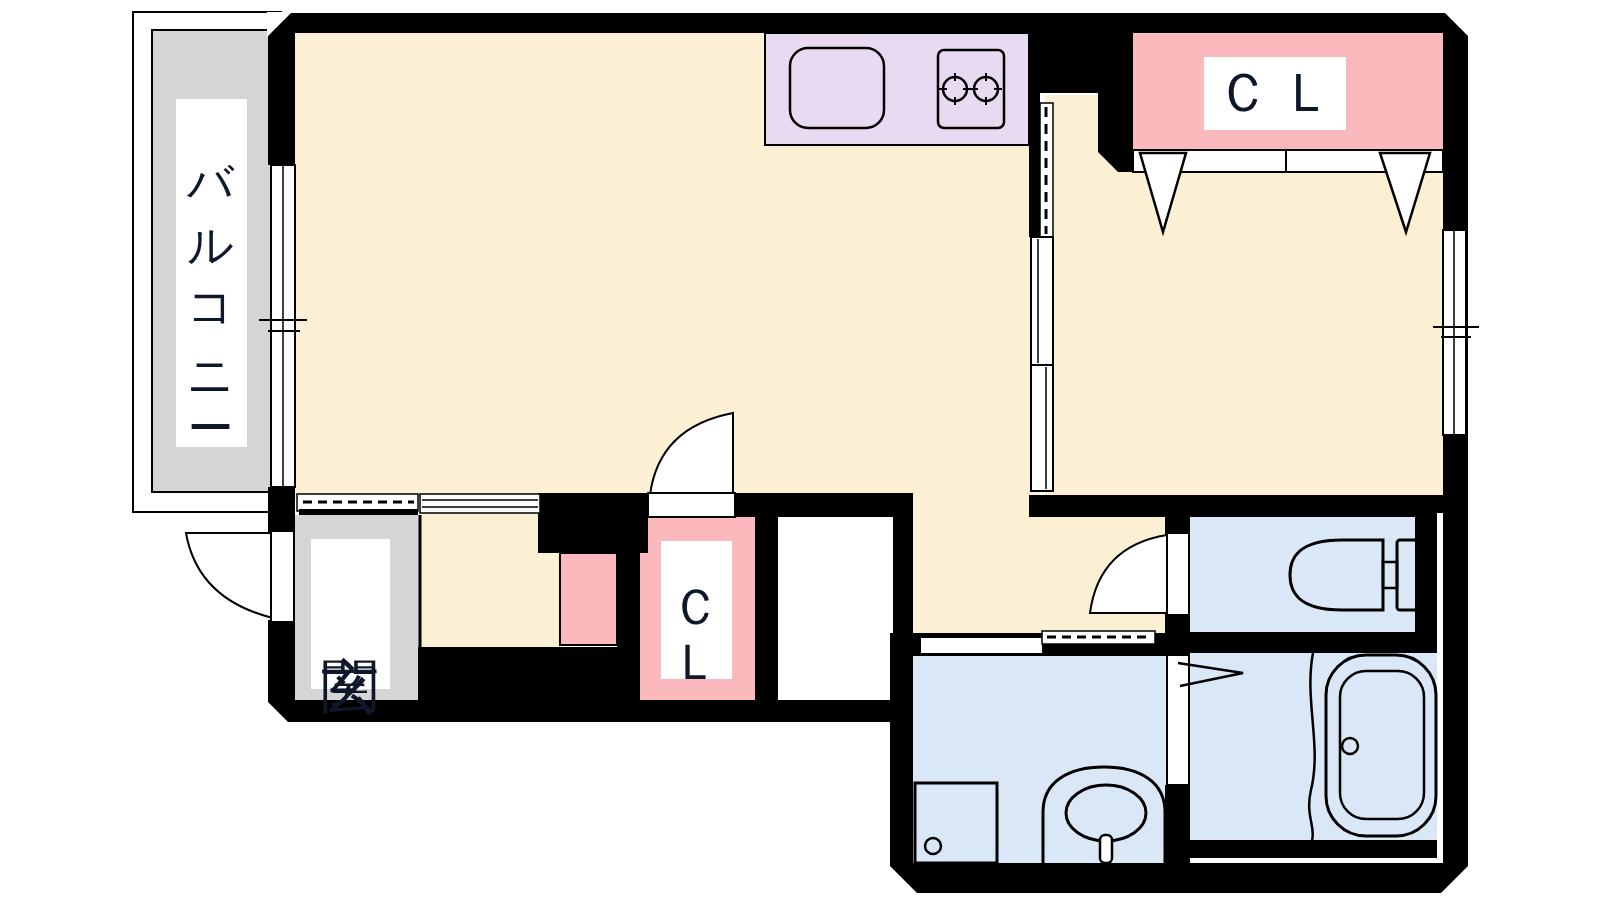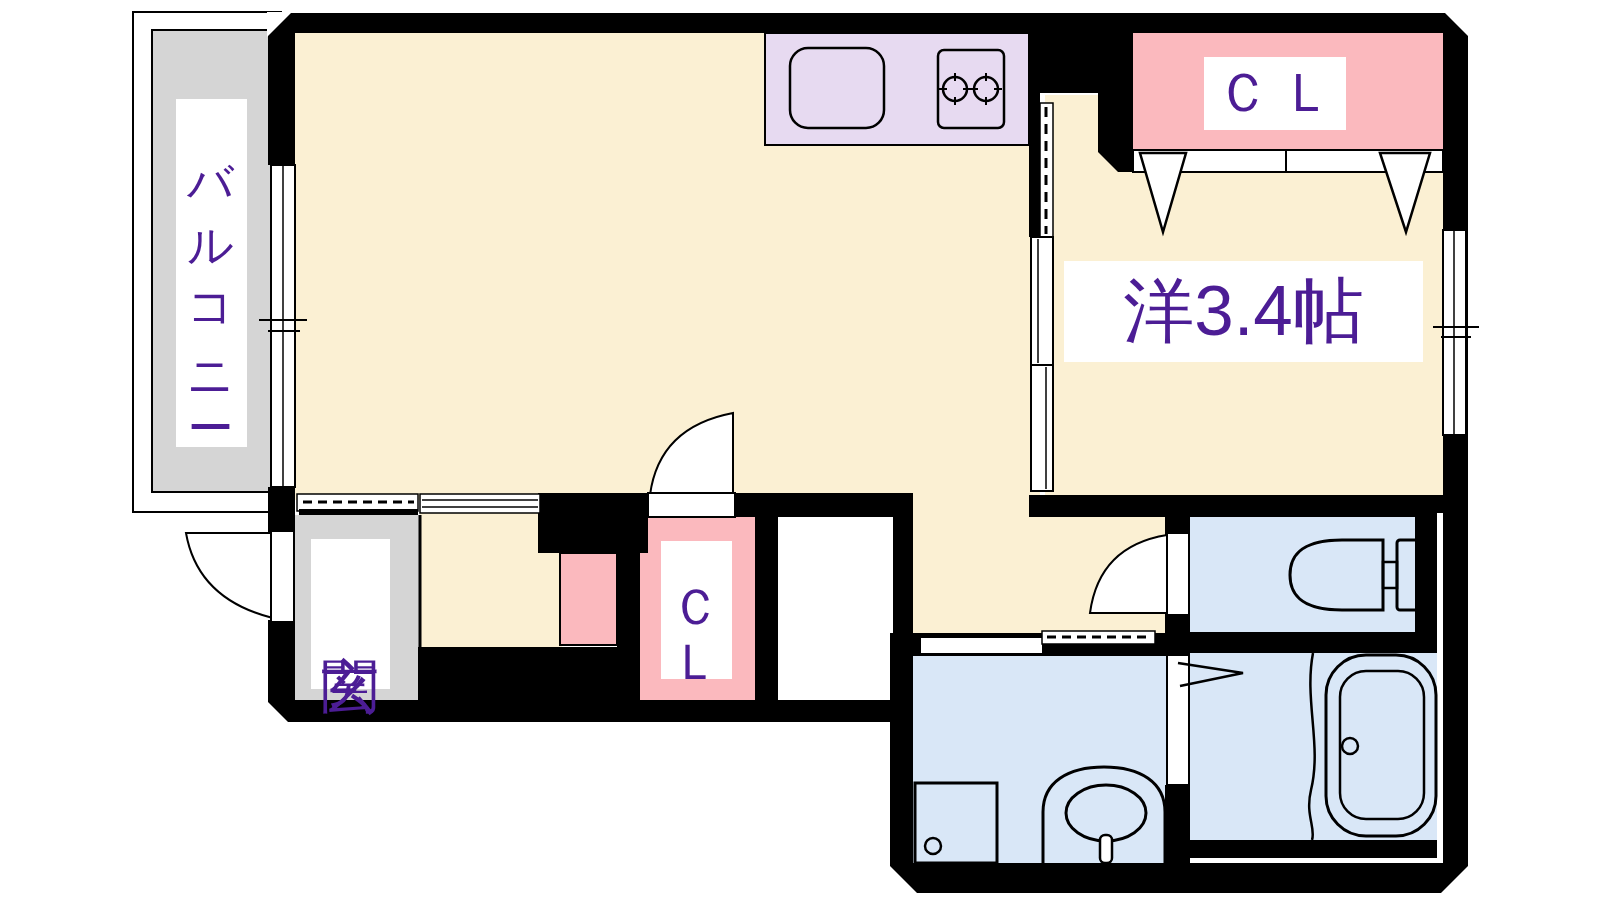--- a/index.html
+++ b/index.html
@@ -1,19 +1,19 @@
 <!DOCTYPE html>
 <html><head>
 <meta charset="utf-8">
 <style>
   html,body{margin:0;padding:0;background:#ffffff;}
   .stage{position:relative;width:1600px;height:900px;background:#ffffff;overflow:hidden;
          font-family:"Liberation Sans","DejaVu Sans",sans-serif;}
   .stage svg{position:absolute;left:0;top:0;}
-  .room-label{position:absolute;background:#ffffff;color:#4c1d95;display:flex;
+  .room-label{position:absolute;background:#ffffff;color:#0f172a;display:flex;
               align-items:center;justify-content:center;text-align:center;
               font-family:"Liberation Sans","DejaVu Sans",sans-serif;}
   .h-label{white-space:nowrap;}
   .v-label{writing-mode:vertical-rl;text-orientation:mixed;}
   .lbl-balcony{left:176px;top:99px;width:71px;height:348px;font-size:46px;letter-spacing:16px;padding-top:6px;box-sizing:border-box;}
   .lbl-ldk{left:357px;top:221px;width:482px;height:101px;font-size:71px;letter-spacing:1px;}
   .lbl-western{left:1064px;top:261px;width:359px;height:101px;font-size:71px;}
   .lbl-cl-upper{left:1204px;top:57px;width:142px;height:73px;font-size:54px;letter-spacing:10px;padding-left:10px;box-sizing:border-box;}
   .lbl-cl-hall{left:661px;top:541px;width:71px;height:138px;font-size:50px;letter-spacing:6px;}
   .lbl-entrance{left:311px;top:539px;width:79px;height:150px;font-size:58px;letter-spacing:6px;}
@@ -182,18 +182,17 @@
   <g>
     <path d="M 1313 653 C 1304 700 1322 745 1311 790 C 1305 815 1316 828 1312 840" fill="none" stroke="#000" stroke-width="2.5"></path>
     <rect x="1326" y="655" width="110" height="181" rx="40" fill="none" stroke="#000" stroke-width="3"></rect>
     <rect x="1340" y="671" width="84" height="148" rx="26" fill="none" stroke="#000" stroke-width="2.5"></rect>
     <circle cx="1350" cy="746" r="8" fill="none" stroke="#000" stroke-width="2.5"></circle>
   </g>
 
 </svg>
 
 <div class="room-label v-label lbl-balcony">バルコニー</div>
-<div class="room-label h-label lbl-western">洋3.4帖</div>
 <div class="room-label h-label lbl-cl-upper">ＣＬ</div>
 <div class="room-label v-label lbl-cl-hall">ＣＬ</div>
 <div class="room-label v-label lbl-entrance">玄関</div>
 
 </div>
 
 </body></html>

